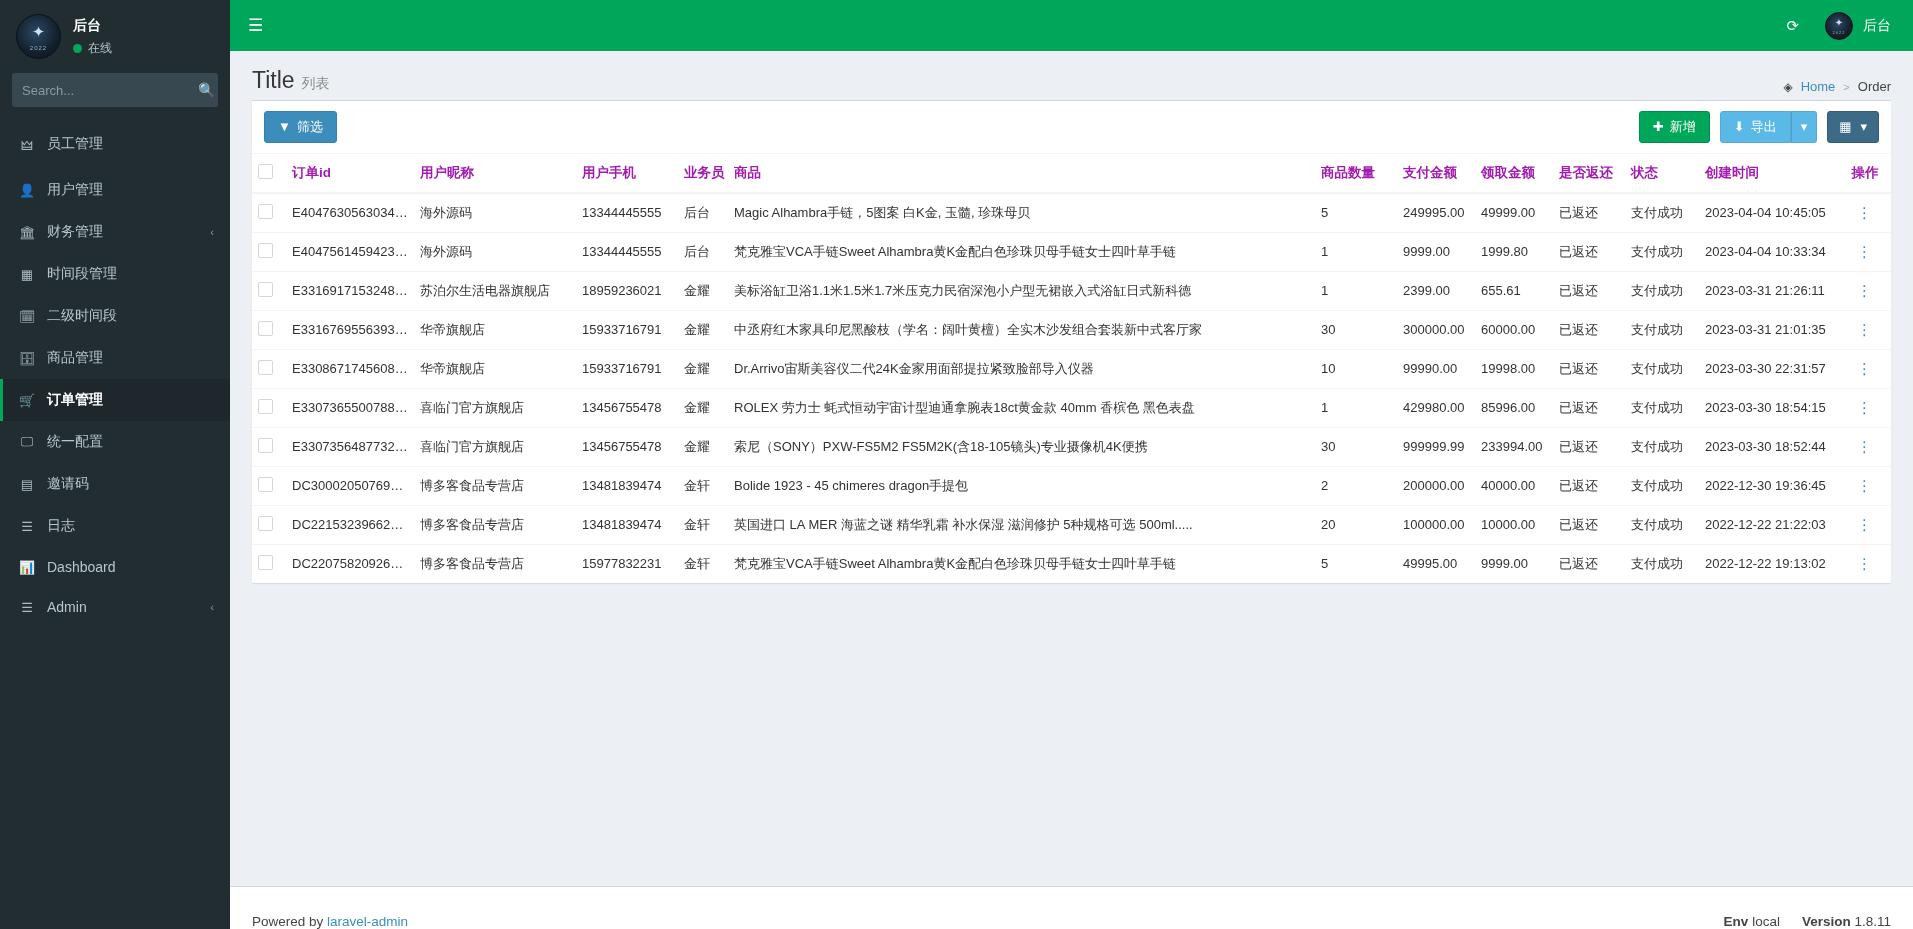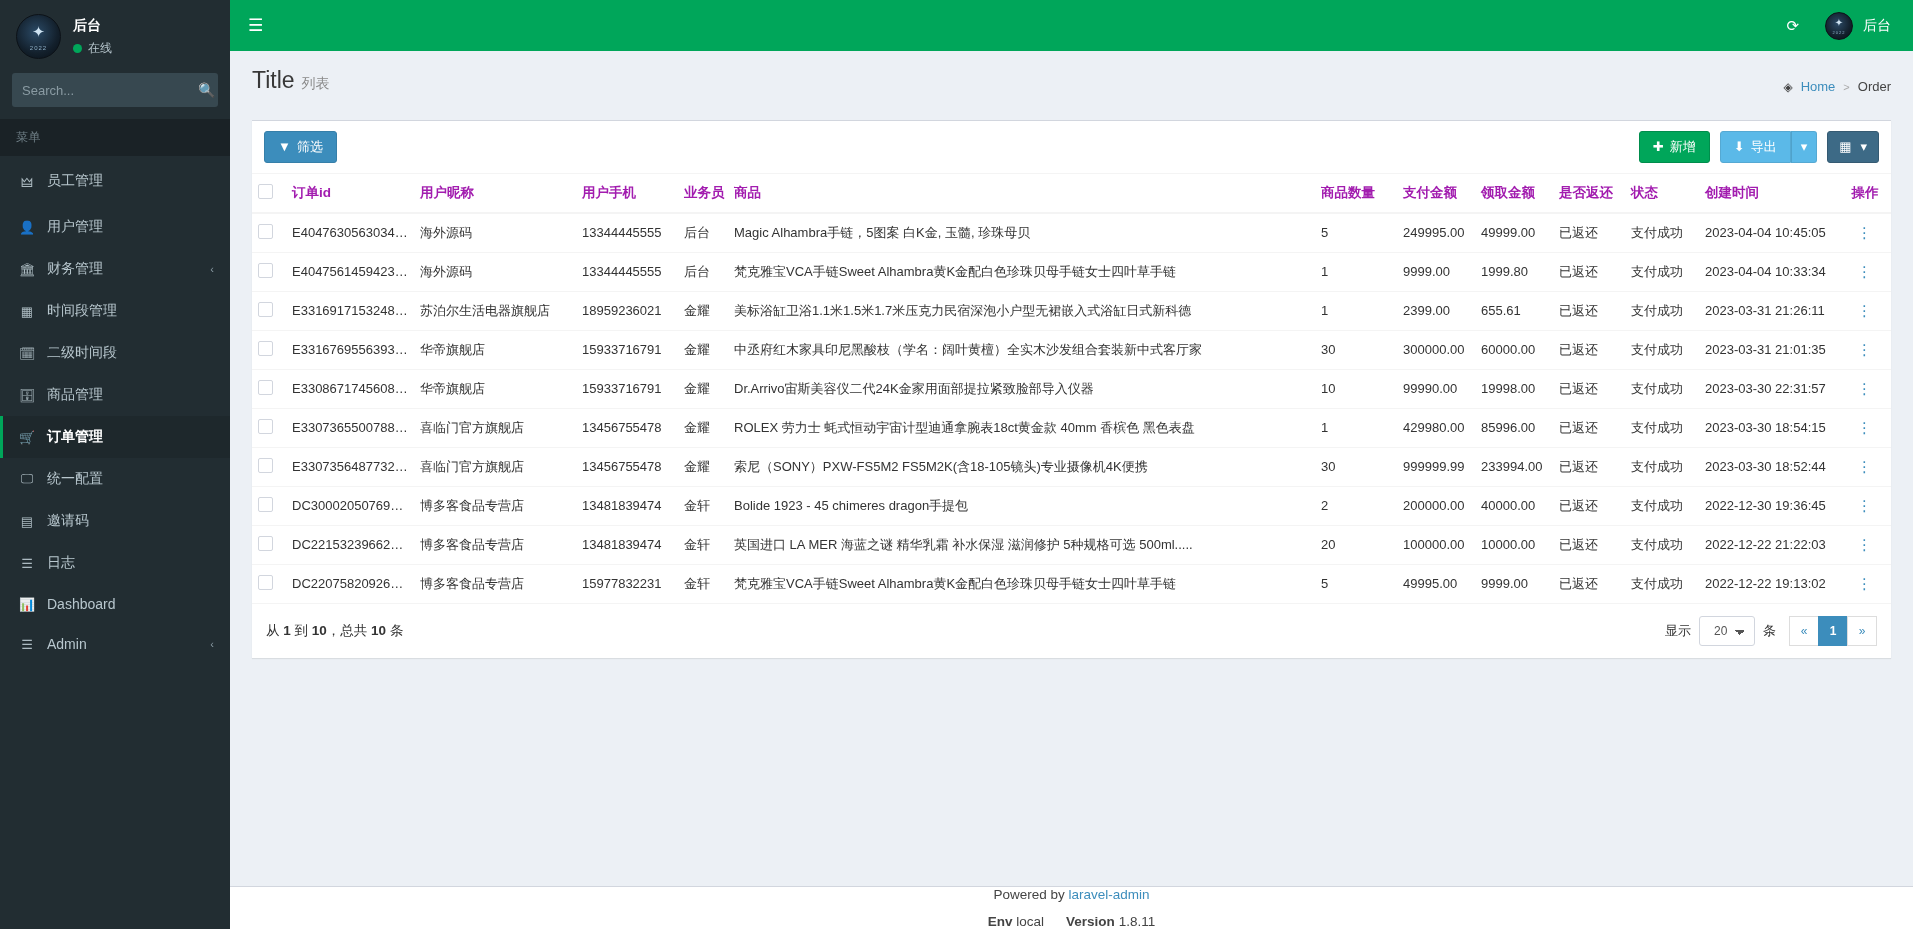--- a/index.html
+++ b/index.html
@@ -79,21 +79,21 @@
   }
   .hamburger { font-size: 17px; cursor: pointer; line-height: 1; }
   .topbar-right { display: flex; align-items: center; gap: 26px; }
   .refresh-ico { font-size: 15px; }
   .top-user { display: flex; align-items: center; gap: 10px; font-size: 14px; }
   .top-user .avatar { width: 28px; height: 28px; flex: 0 0 28px; }
   .top-user .avatar::after { font-size: 10px; top: 5px; }
   .top-user .avatar .yr { font-size: 4px; bottom: 4px; }
 
   .content-header {
-    padding: 16px 22px 26px 22px; display: flex; align-items: flex-end;
+    padding: 16px 22px 6px 22px; display: flex; align-items: flex-end;
     justify-content: space-between; background: #ecf0f5;
   }
   .page-title { font-size: 23px; color: #383838; font-weight: normal; }
   .page-title small { font-size: 14px; color: #8a8a8a; margin-left: 7px; }
   .breadcrumb { display: flex; align-items: center; gap: 8px; font-size: 13px; color: #444; }
   .breadcrumb .bc-ico { font-size: 12px; }
   .breadcrumb .sep { color: #aaa; font-size: 11px; }
   .breadcrumb a { color: #3c8dbc; text-decoration: none; }
 
   .content { padding: 0 22px 20px 22px; }
@@ -166,22 +166,22 @@
     display: flex; align-items: center; justify-content: center;
     font-size: 12px; color: #3c8dbc; cursor: pointer; margin-left: -1px;
   }
   .pg.active { background: #3c8dbc; border-color: #3c8dbc; color: #fff; font-weight: bold; }
   .pg-group { display: flex; margin-left: 6px; }
 
   
   .page-footer {
     position: absolute; left: 0; right: 0; bottom: 0; height: 43px;
     background: #fff; border-top: 1px solid #d2d6de;
-    display: flex; align-items: center; justify-content: space-between;
-    padding: 0 22px; font-size: 13.5px; color: #444; flex-direction: column;
+    display: flex; align-items: flex-end; justify-content: space-between;
+    padding: 0 22px; font-size: 13.5px; color: #444;
   }
   .page-footer a { color: #3c8dbc; text-decoration: none; }
   .footer-right { display: flex; gap: 22px; }
   .footer-right b { font-weight: bold; }
 </style>
 </head>
 <body>
 
 <div class="app">
 
@@ -200,21 +200,20 @@
       </div>
     </div>
 
     <div class="search-wrap">
       <div class="search-box">
         <input type="text" placeholder="Search..." style="">
         <span class="search-ico">🔍</span>
       </div>
     </div>
 
-    <div class="menu-header">菜单</div>
     <ul class="menu" id="menu-list">
         <li>
           <a href="#">
             <span class="mi">🜲</span>
             <span>员工管理</span>
           </a>
         </li>
         <li>
           <a href="#">
             <span class="mi">👤</span>
@@ -524,42 +523,20 @@
                 <td title="">49995.00</td>
                 <td title="">9999.00</td>
                 <td title="">已返还</td>
                 <td title="">支付成功</td>
                 <td title="">2022-12-22 19:13:02</td>
                 <td style="text-align:center"><span class="dots">⋮</span></td>
               </tr>
             </tbody>
         </table>
 
-        <div class="box-footer">
-          <div class="rows-info">
-            <span>从</span>
-            <b>1</b>
-            <span>到</span>
-            <b>10</b><span>，总共</span>
-            <b>10</b>
-            <span>条</span>
-          </div>
-          <div class="pager">
-            <span>显示</span>
-            <select class="per-page">
-              <option id="per-page-opt">20</option>
-            </select>
-            <span>条</span>
-            <div class="pg-group">
-              <span class="pg">«</span>
-              <span class="pg active">1</span>
-              <span class="pg">»</span>
-            </div>
-          </div>
-        </div>
 
       </div>
     </div>
 
     <div class="page-footer">
       <div>
         <span>Powered by</span>
         <a href="#">laravel-admin</a>
       </div>
       <div class="footer-right">

